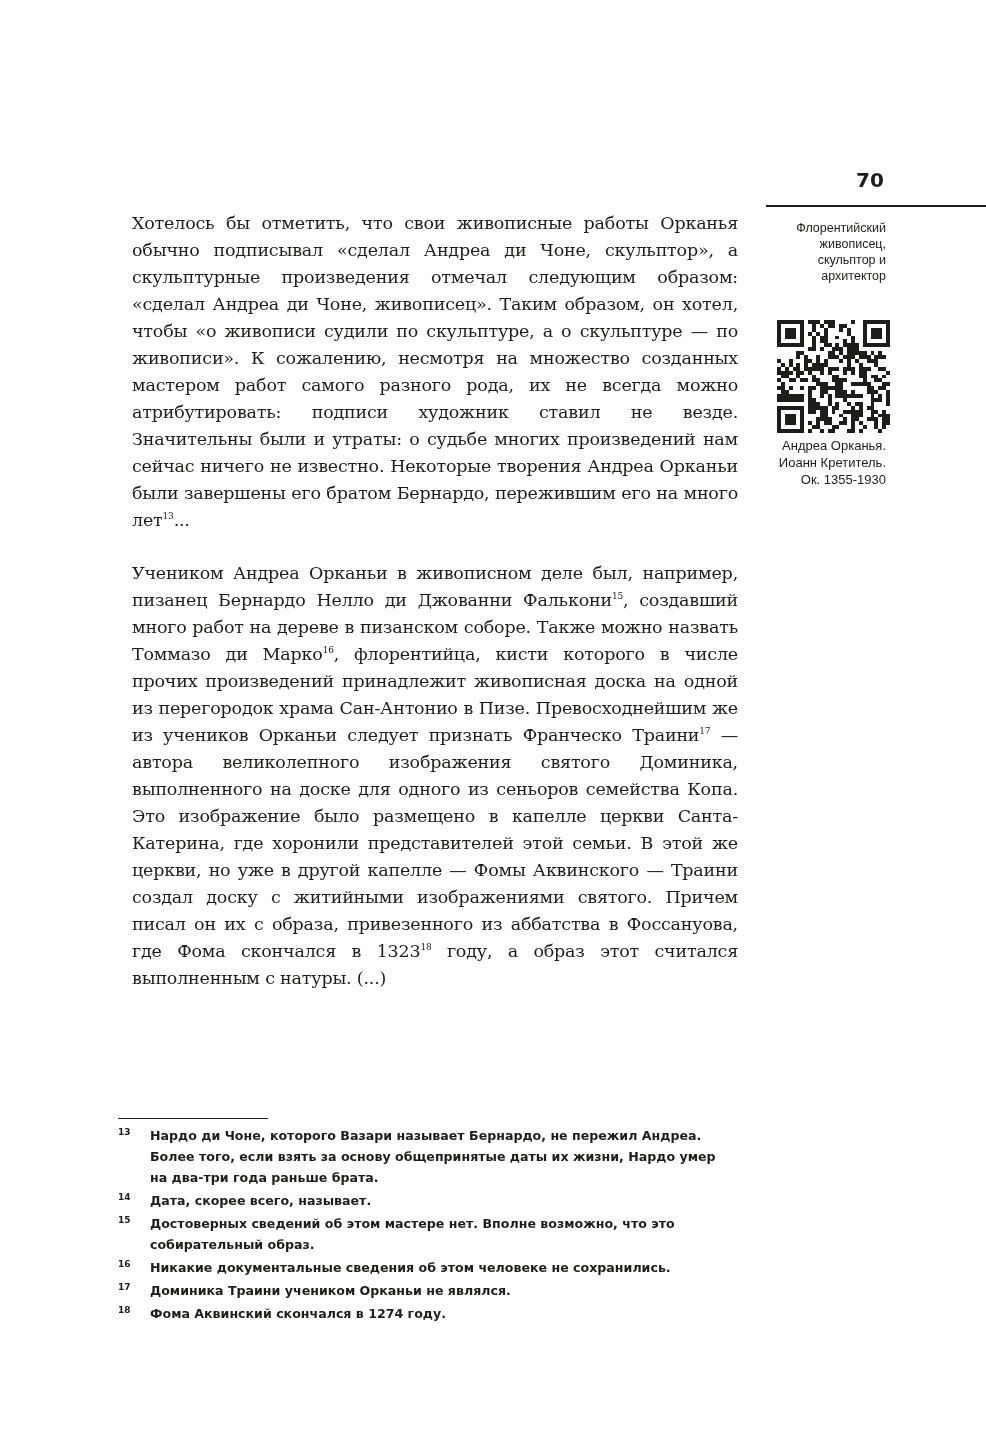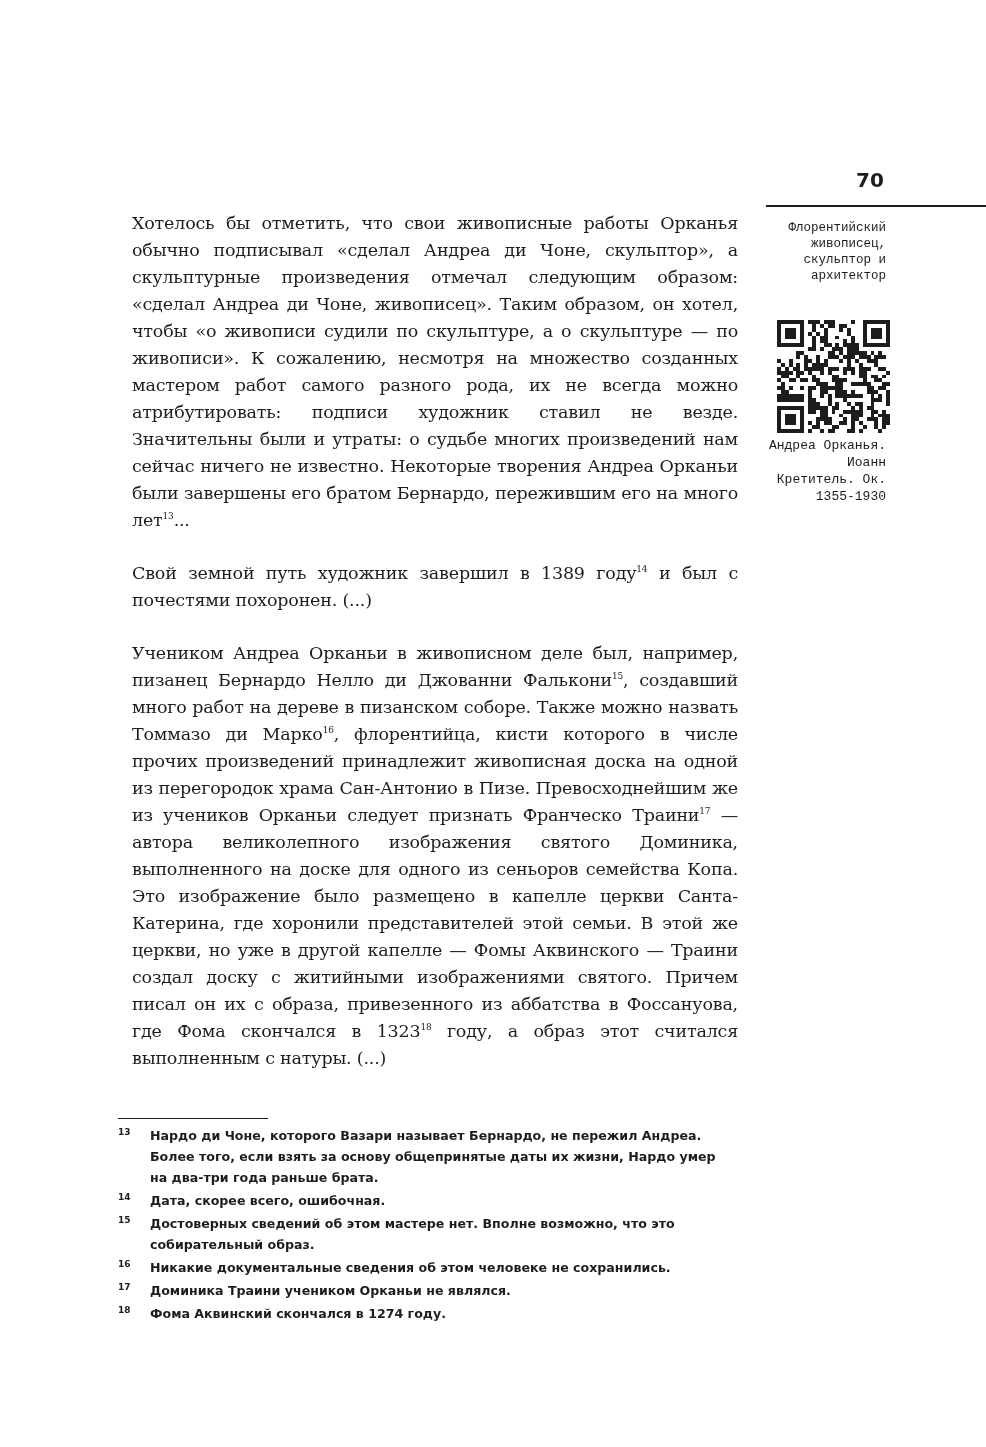--- a/index.html
+++ b/index.html
@@ -20,21 +20,21 @@
   .main {
     position: absolute; left: 132px; top: 202px; width: 606px;
     font-size: 17.5px; line-height: 27px; text-align: justify;
     letter-spacing: -0.2px;
     margin-top: 8px;
   }
   .main p { margin: 0 0 26px 0; }
   sup { font-size: 9px; line-height: 0; vertical-align: 7px; }
   .side {
     position: absolute; left: 766px; width: 120px; text-align: right;
-    font-family: Liberation Mono, monospace; font-size: 12.5px; line-height: 16px;
+    font-family: Liberation Sans, sans-serif; font-size: 12.5px; line-height: 16px;
   }
   .side-title { top: 220px; }
   .side-caption { top: 437px; font-size: 13px; line-height: 17px; }
   .qr {
     position: absolute; left: 777px; top: 320px; width: 113px; height: 113px;
   }
   .fn-rule {
     position: absolute; left: 118px; top: 1118px; width: 150px; height: 1px;
     background: #1d1d1b;
   }
@@ -382,33 +382,32 @@
       <rect x="0" y="22" width="7" height="7"></rect>
       <rect x="1" y="23" width="5" height="5" fill="#ffffff"></rect>
       <rect x="2" y="24" width="3" height="3"></rect>
     </g>
 </svg>
 
 <div class="side side-caption">Андреа Орканья. Иоанн Кретитель. Ок. 1355-1930</div>
 
 <div class="main">
   <p><span>Хотелось бы отметить, что свои живописные работы Орканья обычно подписывал «сделал Андреа ди Чоне, скульптор», а скульптурные произведения отмечал следующим образом: «сделал Андреа ди Чоне, живописец». Таким образом, он хотел, чтобы «о живописи судили по скульптуре, а о скульптуре — по живописи». К сожалению, несмотря на множество созданных мастером работ самого разного рода, их не всегда можно атрибутировать: подписи художник ставил не везде. Значительны были и утраты: о судьбе многих произведений нам сейчас ничего не известно. Некоторые творения Андреа Орканьи были завершены его братом Бернардо, пережившим его на много лет</span><sup>13</sup><span>...</span></p>
-  <p><span>Свой земной путь художник завершил в 1389 году</span><sup>14</sup><span> и был с почестями похоронен. (...)</span></p>
   <p><span>Учеником Андреа Орканьи в живописном деле был, например, пизанец Бернардо Нелло ди Джованни Фалькони</span><sup>15</sup><span>, создавший много работ на дереве в пизанском соборе. Также можно назвать Томмазо ди Марко</span><sup>16</sup><span>, флорентийца, кисти которого в числе прочих произведений принадлежит живописная доска на одной из перегородок храма Сан-Антонио в Пизе. Превосходнейшим же из учеников Орканьи следует признать Франческо Траини</span><sup>17</sup><span> — автора великолепного изображения святого Доминика, выполненного на доске для одного из сеньоров семейства Копа. Это изображение было размещено в капелле церкви Санта-Катерина, где хоронили представителей этой семьи. В этой же церкви, но уже в другой капелле — Фомы Аквинского — Траини создал доску с житийными изображениями святого. Причем писал он их с образа, привезенного из аббатства в Фоссануова, где Фома скончался в 1323</span><sup>18</sup><span> году, а образ этот считался выполненным с натуры. (...)</span></p>
 </div>
 
 <div class="fn-rule"></div>
 <div class="footnotes">
   <div class="fn">
     <span class="fn-num">13</span>
     <span class="fn-text">Нардо ди Чоне, которого Вазари называет Бернардо, не пережил Андреа. Более того, если взять за основу общепринятые даты их жизни, Нардо умер на два-три года раньше брата.</span>
   </div>
   <div class="fn">
     <span class="fn-num">14</span>
-    <span class="fn-text">Дата, скорее всего, ошибочная.</span>
+    <span class="fn-text">Дата, скорее всего, называет.</span>
   </div>
   <div class="fn">
     <span class="fn-num">15</span>
     <span class="fn-text">Достоверных сведений об этом мастере нет. Вполне возможно, что это собирательный образ.</span>
   </div>
   <div class="fn">
     <span class="fn-num">16</span>
     <span class="fn-text">Никакие документальные сведения об этом человеке не сохранились.</span>
   </div>
   <div class="fn">

